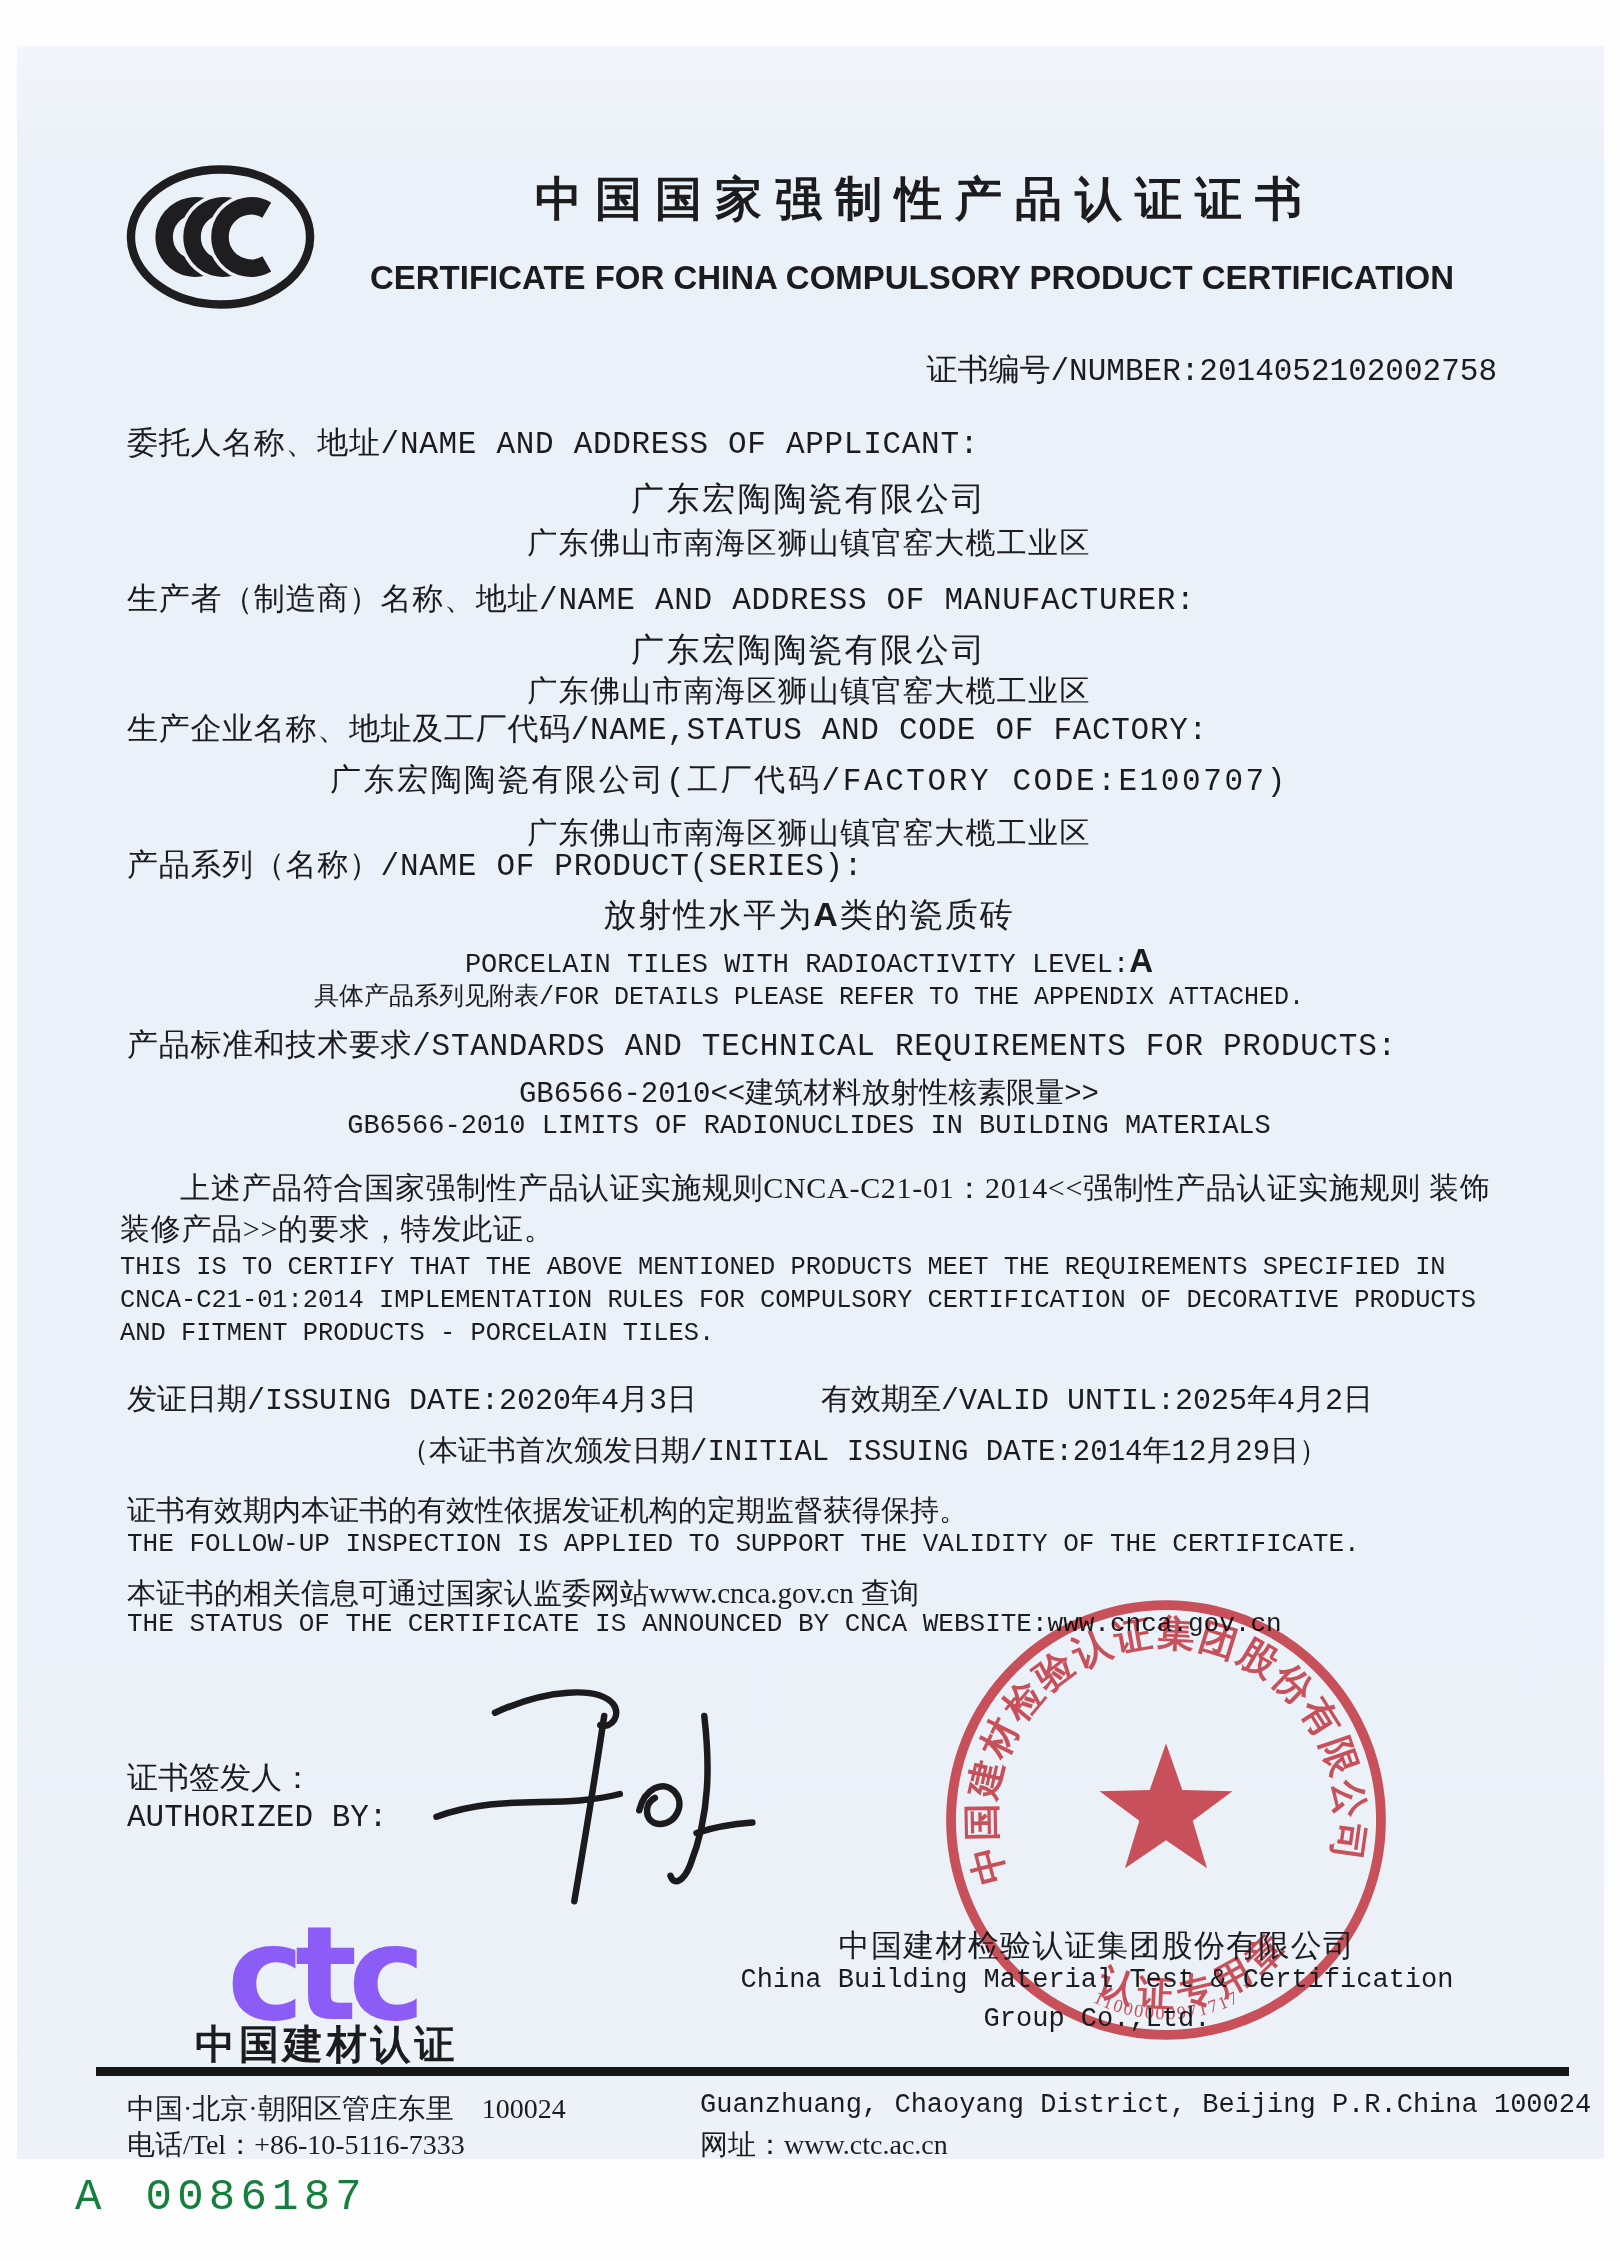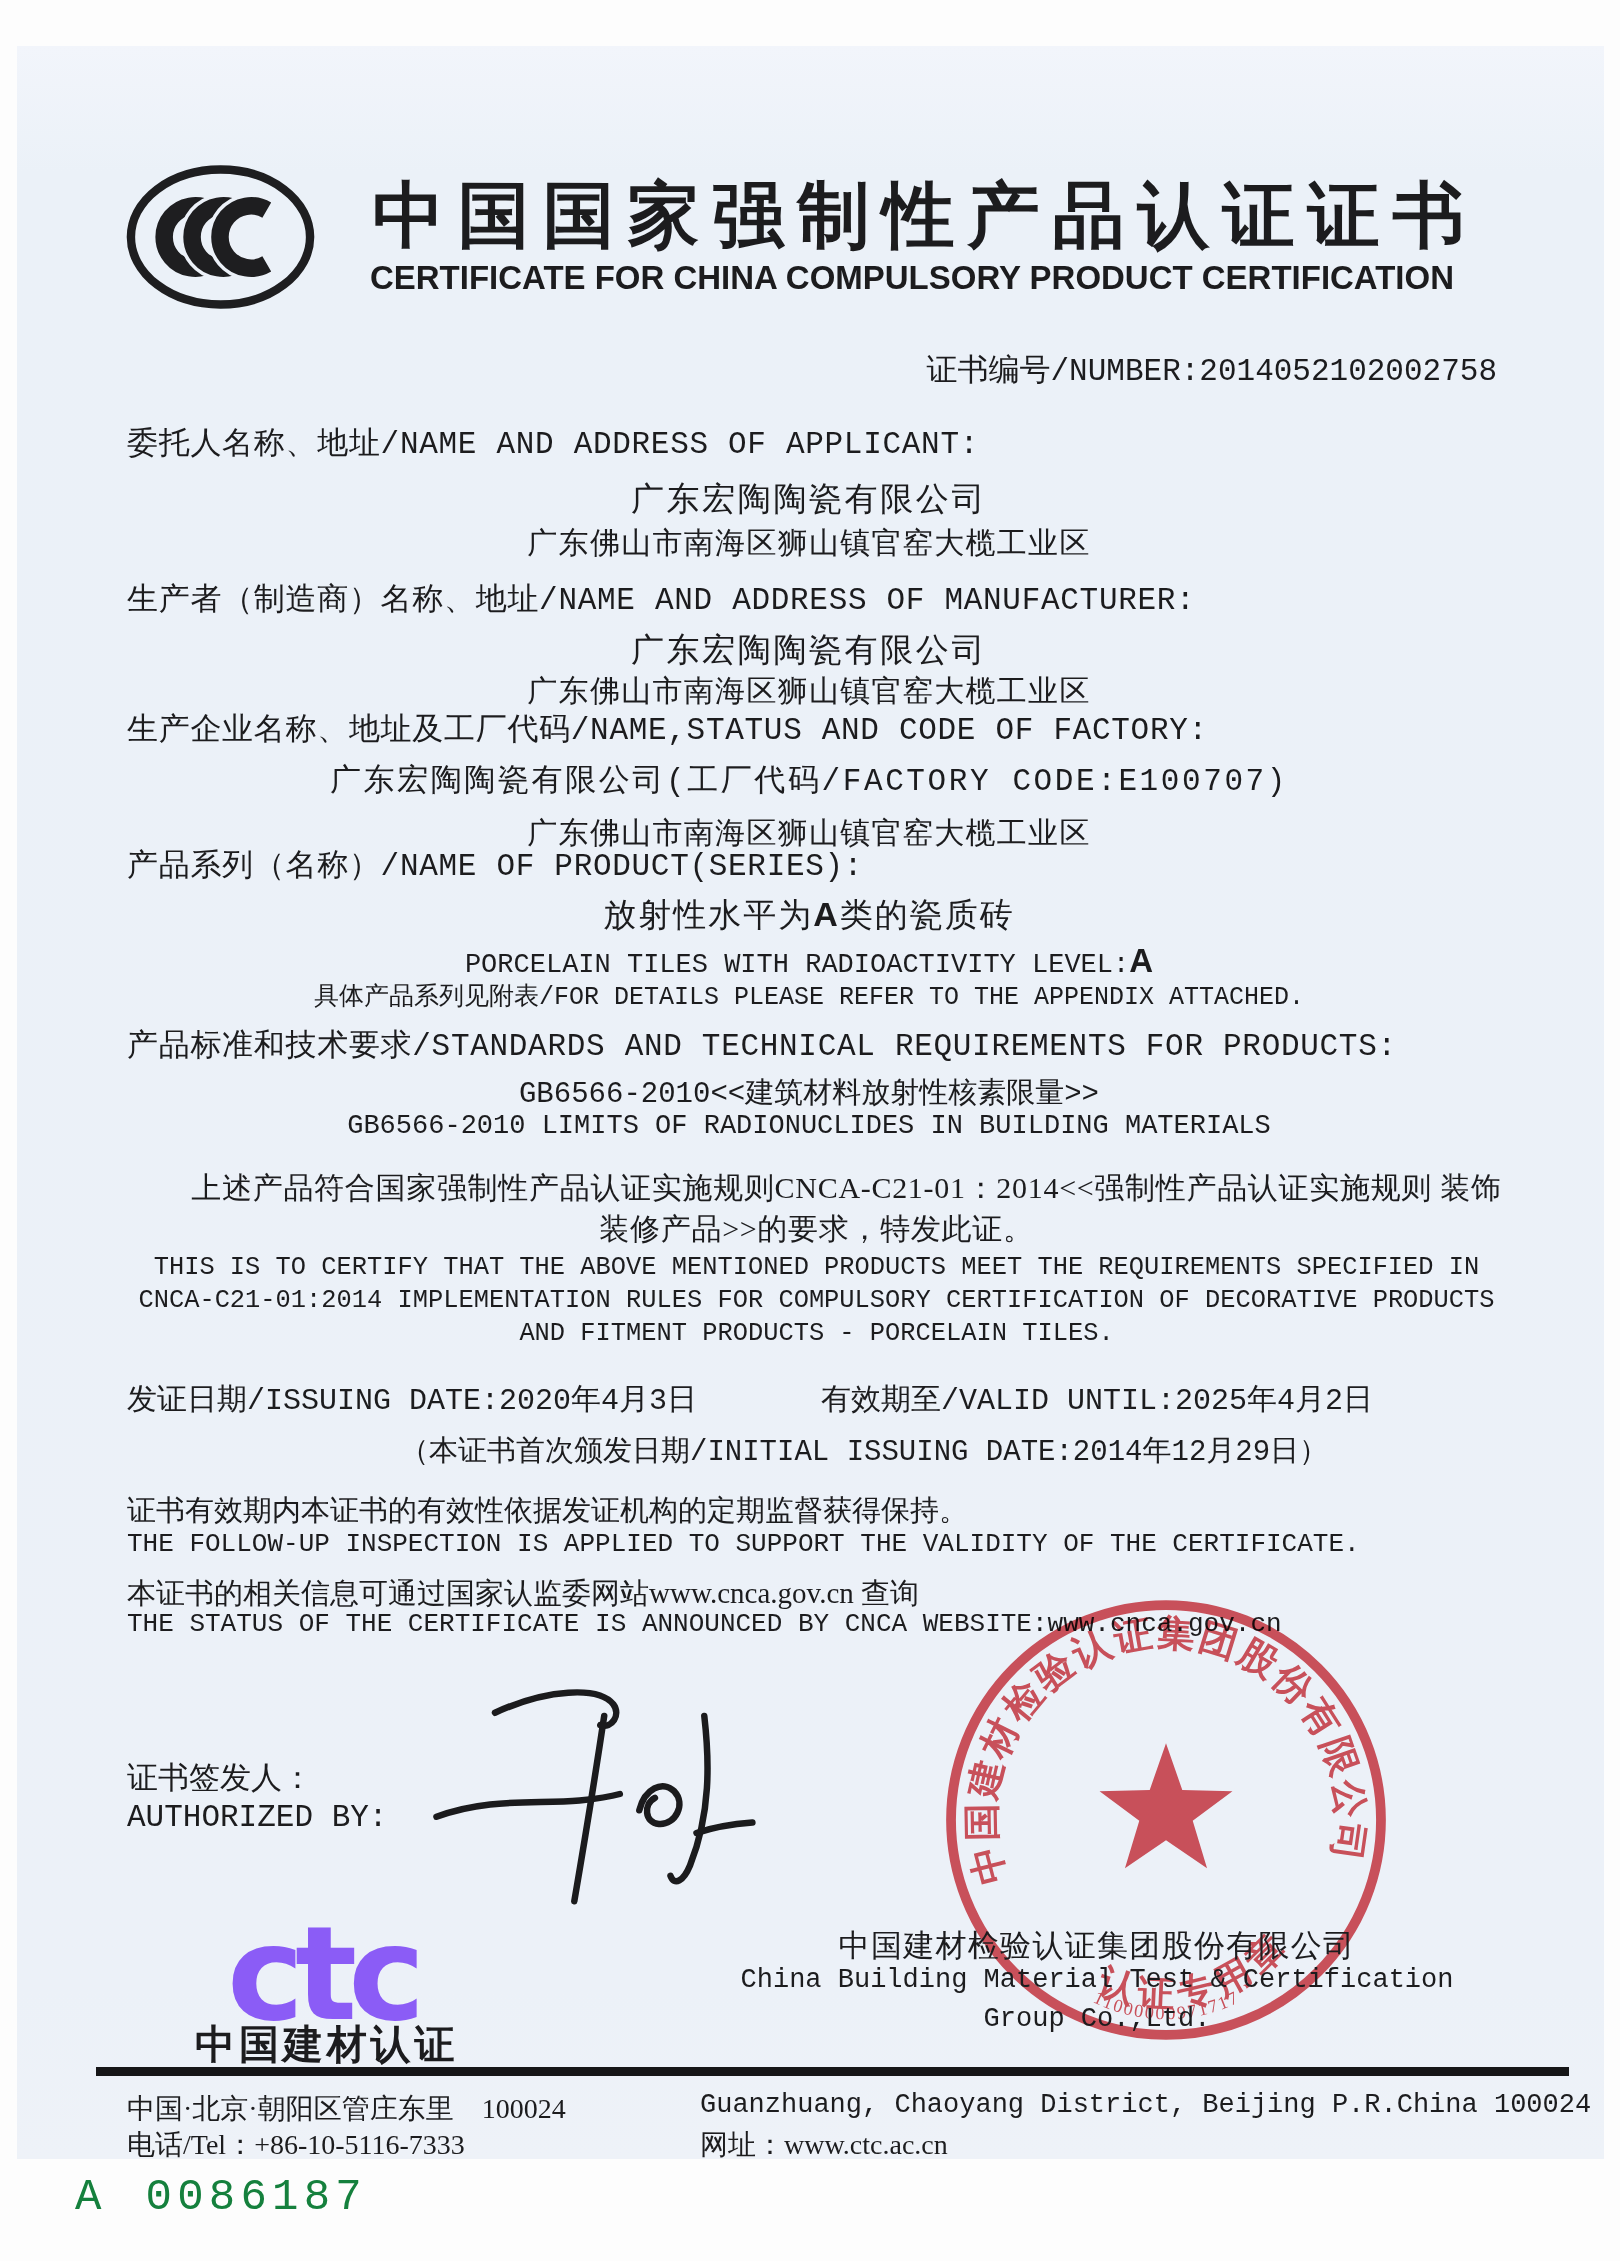--- a/index.html
+++ b/index.html
@@ -5,27 +5,27 @@
   html,body{margin:0;padding:0;}
   body{
     width:1621px;height:2261px;position:relative;background:#fdfdfd;
     font-family:"Liberation Serif","DejaVu Serif",serif;
     color:#1c1c1e;overflow:hidden;
   }
   .paper{
     position:absolute;left:17px;top:46px;width:1587px;height:2113px;
     background:linear-gradient(180deg,#f2f5fb 0%,#ebf1f8 6%,#ecf1f8 92%,#eef2f8 100%);
   }
-  .abs{position:absolute;text-align:center;}
+  .abs{position:absolute;}
   .mono{font-family:"Liberation Mono","DejaVu Sans Mono",monospace;}
   .center{text-align:center;}
   .heading{font-size:31px;letter-spacing:0.7px;white-space:nowrap;}
   .company{font-size:33px;letter-spacing:2.6px;}
   .addr{font-size:30px;letter-spacing:1.3px;}
-  .title-cn{font-size:72px;letter-spacing:13px;font-weight:bold;white-space:nowrap;}
+  .title-cn{font-size:47px;letter-spacing:13px;font-weight:bold;white-space:nowrap;}
   .title-en{font-size:34px;font-weight:bold;font-family:"Liberation Sans","DejaVu Sans",sans-serif;transform:scaleX(.97);transform-origin:center;white-space:nowrap;}
   .certno{font-size:31px;white-space:nowrap;}
   .gradeA{font-family:"Liberation Sans","DejaVu Sans",sans-serif;font-weight:bold;}
   .para-cn{font-size:30px;line-height:41px;text-indent:2em;letter-spacing:0.7px;}
   .para-en{font-size:25.4px;line-height:33px;}
   .small-en{font-size:26px;white-space:nowrap;}
   .stamp-svg{opacity:.92;mix-blend-mode:multiply;}
   .ctc-word{
     font-family:"DejaVu Sans","Liberation Sans",sans-serif;font-weight:bold;
     font-size:130px;line-height:1;color:#8b5cf6;letter-spacing:-9px;

